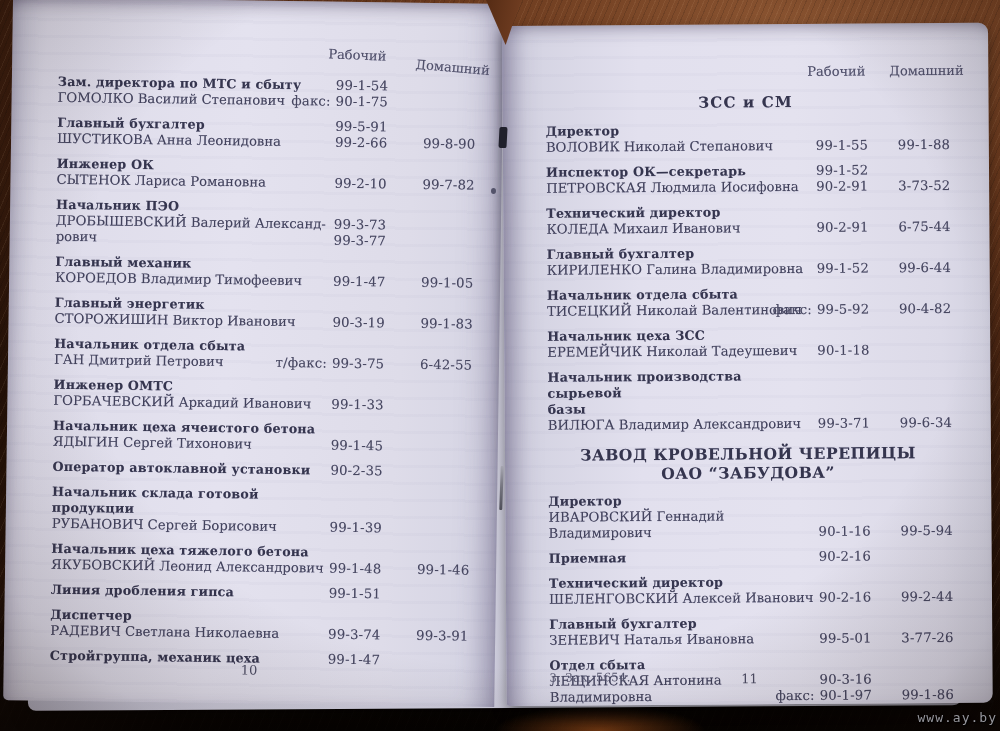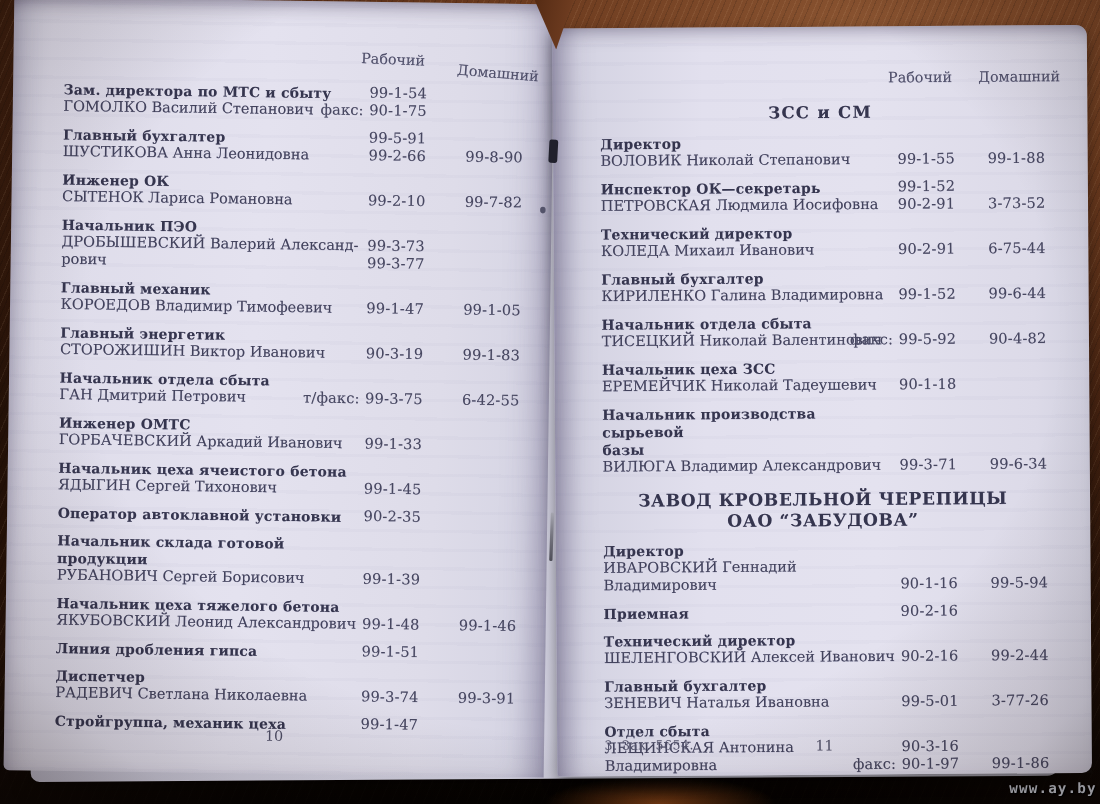--- a/index.html
+++ b/index.html
@@ -88,21 +88,21 @@
   .sec-head.big{font-size:15.5px; letter-spacing:.6px; line-height:19px; margin:12px 0 10px;}
   .pagenum{position:absolute; bottom:26px; left:0; width:100%; text-align:center; font-size:13px; color:#4c4c64;}
   #page-right .pagenum{bottom:18px;}
   #footer-note{position:absolute; bottom:21px; left:43px; font-size:11.5px; color:#55556e; letter-spacing:.4px;}
   
   #vignette{position:absolute; inset:0; z-index:8; pointer-events:none;
     background:radial-gradient(ellipse at 52% 42%, transparent 60%, rgba(25,12,6,.16) 84%, rgba(25,12,6,.38) 100%);}
   #watermark{position:absolute; right:3px; bottom:6px; z-index:9;
     font-family:"DejaVu Sans Mono","Liberation Mono",monospace;
     font-size:13px; letter-spacing:1px; color:var(--watermark);
-    text-shadow:1px 1px 1px #000;font-weight:bold;}
+    text-shadow:1px 1px 1px #000;}
 </style>
 </head>
 <body>
 
 <div id="photo" style="--page: #e2e0ee; --text: #42425c; --text-bold: #35354e; --wood-light: #8a5431; --wood-dark: #241107; --watermark: #96969c;">
   <div id="wood"></div>
   <div id="under-sheet"></div>
 
   <div class="page" id="page-left">
     <div class="inner">

